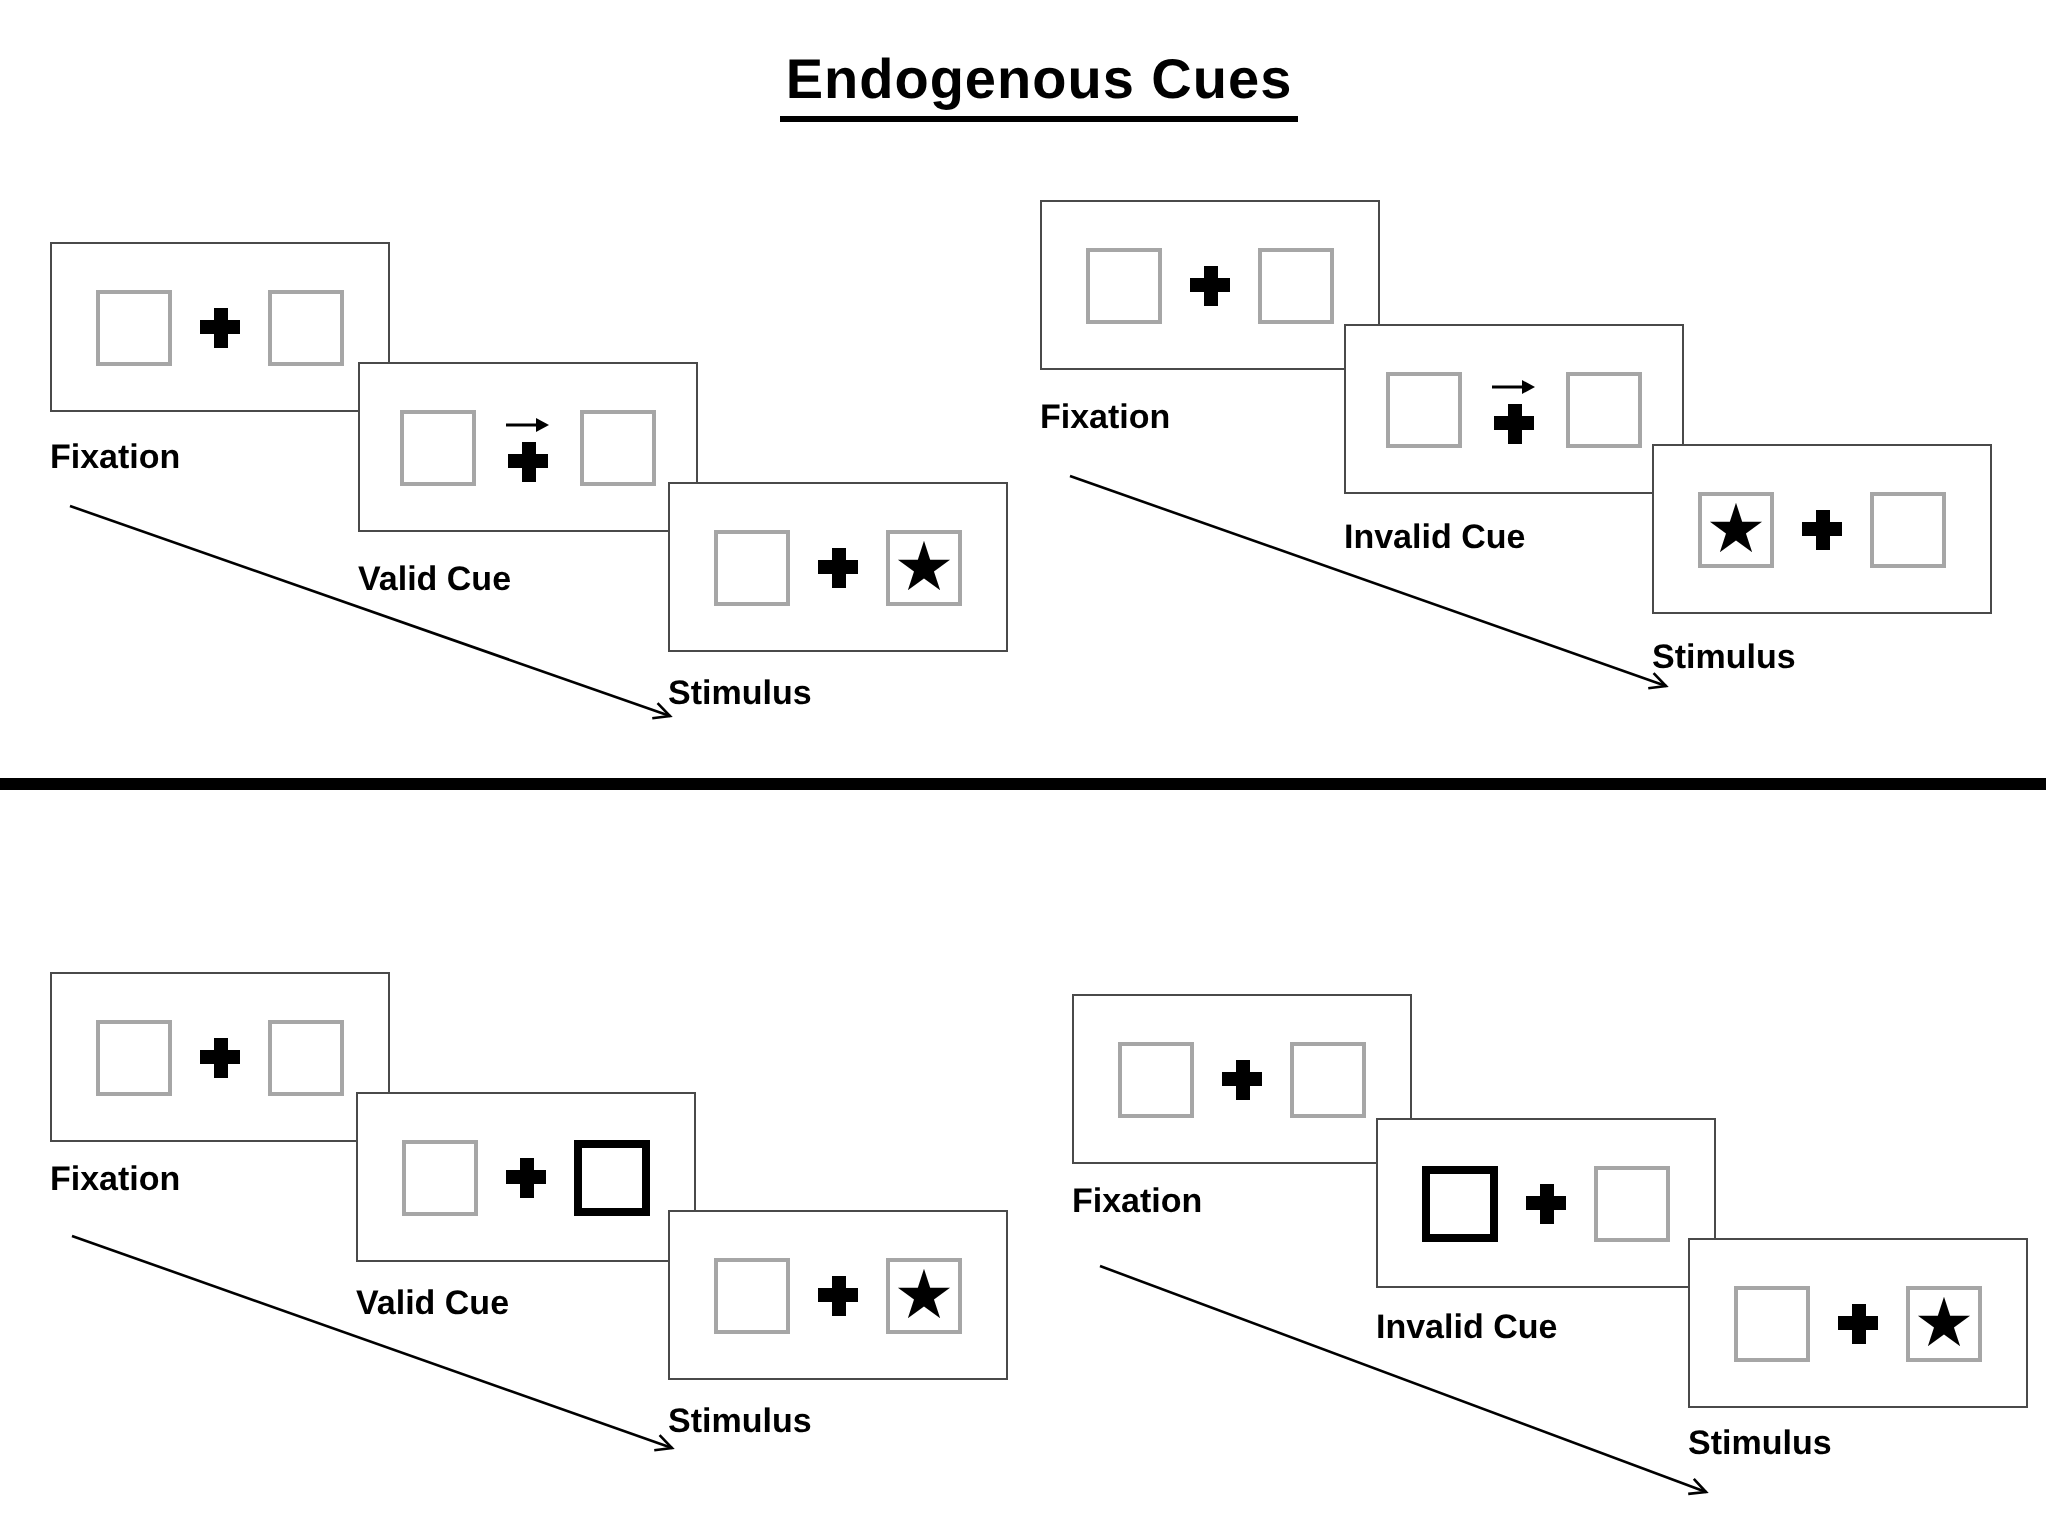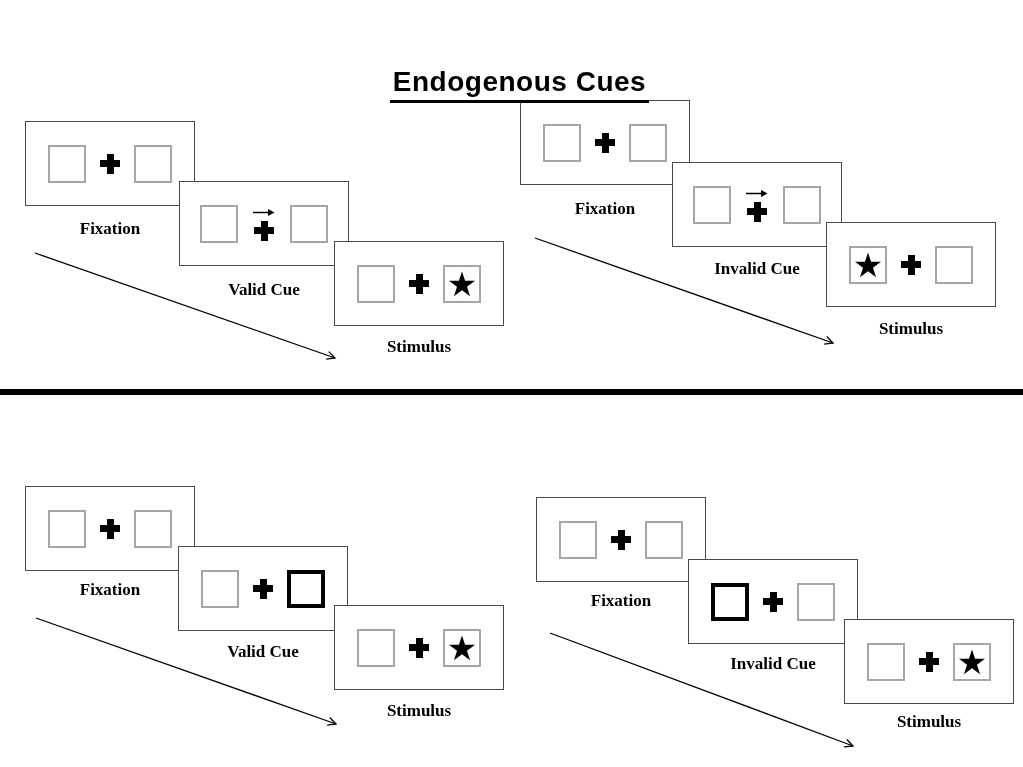--- a/index.html
+++ b/index.html
@@ -6,42 +6,42 @@
   .page {
     position:relative; width:1023px; height:767px; background:#ffffff;
     font-family:"Liberation Sans", sans-serif; overflow:hidden; color:#000;
   }
   .arrows-layer { position:absolute; left:0; top:0; z-index:0; }
   .title {
     position:absolute; left:0; width:100%; text-align:center;
     font-weight:bold; font-size:28px; z-index:2; letter-spacing:0.5px;
   }
   .title-text { display:inline-block; border-bottom:3px solid #000; padding:0 3px 2px 3px; }
-  .shift8  { transform:translateX(8px);margin-top:42px; }
+  .shift8  { transform:translateX(8px); }
   .shift14 { transform:translateX(14px); }
   .divider { position:absolute; left:0; top:389px; width:100%; height:6px; background:#000; z-index:2; }
   .panel {
     position:absolute; width:170px; height:85px; box-sizing:border-box;
     background:#fff; border:1.5px solid #4a4a4a; z-index:1;
     display:flex; align-items:center; justify-content:center; gap:14px;
   }
   .box {
     width:38px; height:38px; box-sizing:border-box; background:#fff;
     border:2.5px solid #a6a6a6; display:flex; align-items:center; justify-content:center;
   }
   .box.thick { border:4px solid #000; }
   .plus { position:relative; width:20px; height:20px; flex:0 0 auto; }
   .plus::before { content:""; position:absolute; left:0; top:6.5px; width:20px; height:7px; background:#000; }
   .plus::after  { content:""; position:absolute; top:0; left:6.5px; width:7px; height:20px; background:#000; }
   .cue-center { display:flex; flex-direction:column; align-items:center; gap:3px; flex:0 0 auto; }
   .cue-arrow { display:block; }
   .star { font-size:34px; line-height:30px; color:#000; display:block; }
   .plabel {
-    position:absolute; width:170px; text-align:center; z-index:1;
-    font-weight:bold; font-size:17px; line-height:19px;font-family:Liberation Serif, serif;
+    position:absolute; width:170px; z-index:1;
+    font-weight:bold; font-size:17px; line-height:19px;
   }
 </style>
 </head>
 <body>
 
 <div class="page">
 
   <svg class="arrows-layer" width="1023" height="767" viewBox="0 0 1023 767">
     <defs>
       <marker id="ah" markerWidth="14" markerHeight="14" refX="9" refY="5" orient="auto" markerUnits="userSpaceOnUse">

